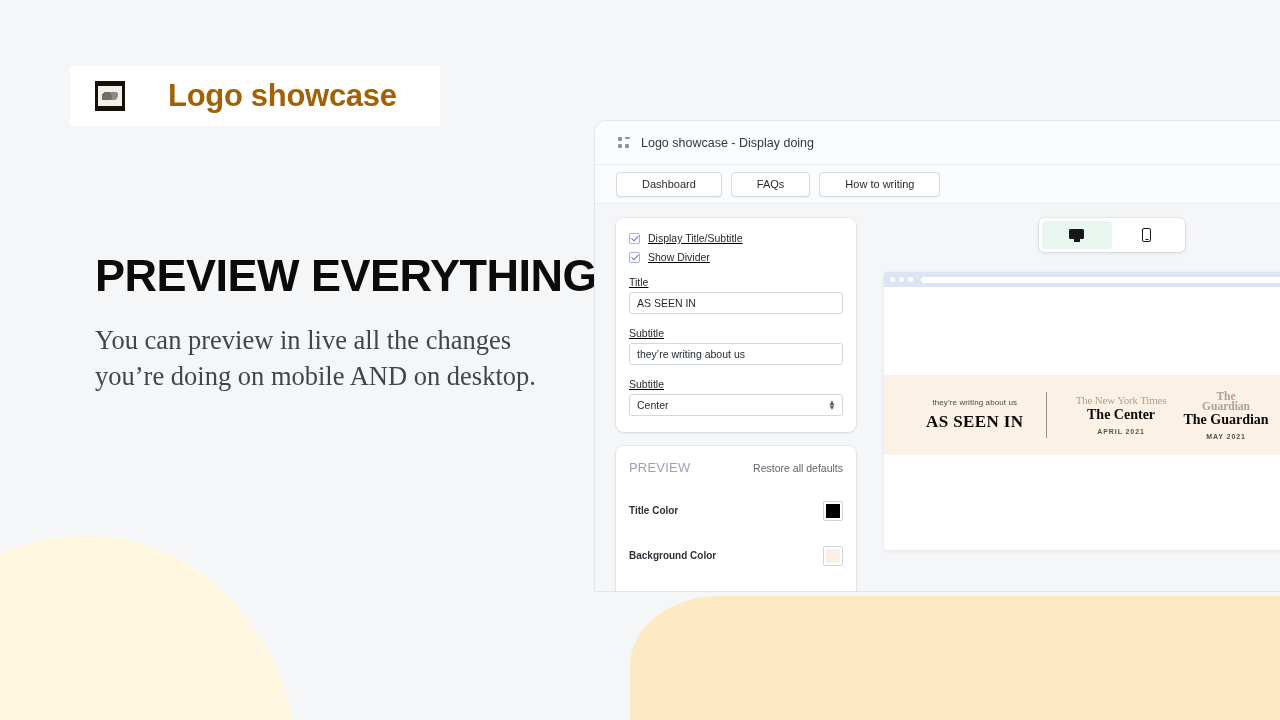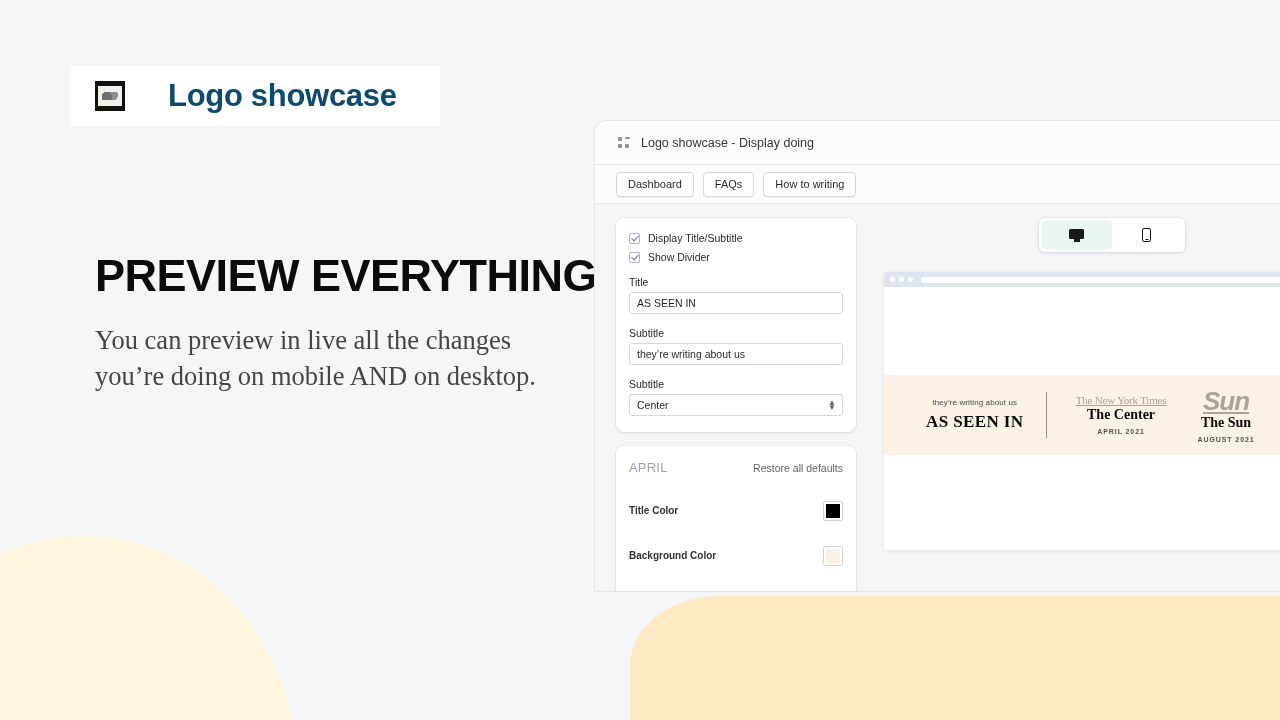--- a/index.html
+++ b/index.html
@@ -58,21 +58,21 @@
   #badge .app-icon i {
     position: absolute;
     left: 4px; right: 4px; top: 11px; height: 8px;
     background:
       radial-gradient(circle at 30% 60%, #6e6e6e 42%, transparent 43%),
       radial-gradient(circle at 68% 40%, #8c8c8c 42%, transparent 43%);
   }
   #badge .badge-title {
     font-size: 31px;
     font-weight: 700;
-    color: #0c4a6e;
+    color: #a16207;
     letter-spacing: -0.3px;
     margin-left: 43px;
   }
 
   
   #headline {
     position: absolute;
     left: 95px; top: 250px;
     font-size: 45px;
     font-weight: 700;
@@ -138,21 +138,21 @@
     gap: 9px;
     padding-left: 21px;
   }
   .tab-btn {
     background: #ffffff;
     border: 1px solid #d4d9de;
     border-radius: 4px;
     font-family: "Liberation Sans", sans-serif;
     font-size: 11px;
     color: #1f262c;
-    padding: 5px 11px 6px;
+    padding: 5px 25px 6px;
     cursor: pointer;
     box-shadow: 0 1px 0 rgba(22,29,37,.05);
   }
 
   #app-body {
     display: flex;
     height: calc(472px - 44px - 39px);
     padding: 14px 0 0 21px;
     gap: 14px;
   }
@@ -163,21 +163,21 @@
     flex: 0 0 auto;
     display: flex;
     flex-direction: column;
     gap: 14px;
   }
   .card {
     background: #ffffff;
     border-radius: 8px;
     box-shadow: 0 0 0 1px rgba(63,77,92,.05), 0 1px 3px rgba(63,77,92,.12);
   }
-  #card-content { padding: 14px 13px 16px; }
+  #card-content { padding: 14px 13px 16px; text-decoration: underline; }
 
   .chk-row { display: flex; align-items: center; margin-bottom: 7px; }
   .chk {
     width: 11px; height: 11px;
     border: 1px solid #a7aee6;
     border-radius: 2px;
     background: #fff;
     position: relative;
     flex: 0 0 auto;
     cursor: pointer;
@@ -357,21 +357,20 @@
     flex: 0 0 auto;
     width: 105px;
     text-align: center;
   }
   .logo-item .logo-mark {
     font-family: "Liberation Serif", serif;
     color: #a9a39a;
     line-height: 1;
     margin-bottom: 1px;
     white-space: nowrap;
-    text-decoration: underline;
   }
   .logo-item .logo-mark.nyt { font-size: 11px; letter-spacing: -.2px; }
   .logo-item .logo-mark.guardian { font-size: 11.5px; font-weight: 700; line-height: 10px; }
   .logo-item .logo-mark.sun {
     font-family: "Liberation Sans", sans-serif;
     font-size: 26px; font-weight: 700; font-style: italic;
     color: #a9a39a; letter-spacing: -1px;
   }
   .logo-item .logo-name {
     font-family: "Liberation Serif", serif;
@@ -445,21 +444,21 @@
 
         <div class="field-label">Subtitle</div>
         <div class="field-select-wrap">
           <input class="field-input" type="text" readonly="" value="Center" style="">
           <span class="stepper">▲<br>▼</span>
         </div>
       </div>
 
       <div class="card" id="card-colors">
         <div id="colors-head">
-          <span class="colors-title">APRIL</span>
+          <span class="colors-title">PREVIEW</span>
           <span class="restore-link">Restore all defaults</span>
         </div>
 
         <div class="color-row">
           <span class="color-name">Title Color</span>
           <span class="swatch-box">
               <i style="background: rgb(0, 0, 0);"></i>
             </span>
         </div>
         <div class="color-row">
@@ -500,20 +499,25 @@
             <div class="ls-title">AS SEEN IN</div>
           </div>
           <div id="strip-divider"></div>
 
           <div class="logo-item" style="margin-left:22px">
             <div class="logo-mark nyt">The New York Times</div>
             <div class="logo-name">The Center</div>
             <div class="logo-date">APRIL 2021</div>
           </div>
 
+          <div class="logo-item">
+            <div class="logo-mark guardian">The<br>Guardian</div>
+            <div class="logo-name">The Guardian</div>
+            <div class="logo-date">MAY 2021</div>
+          </div>
 
           <div class="logo-item">
             <div class="logo-mark sun">Sun</div>
             <div class="logo-name">The Sun</div>
             <div class="logo-date">AUGUST 2021</div>
           </div>
         </div>
       </div>
 
     </div>

